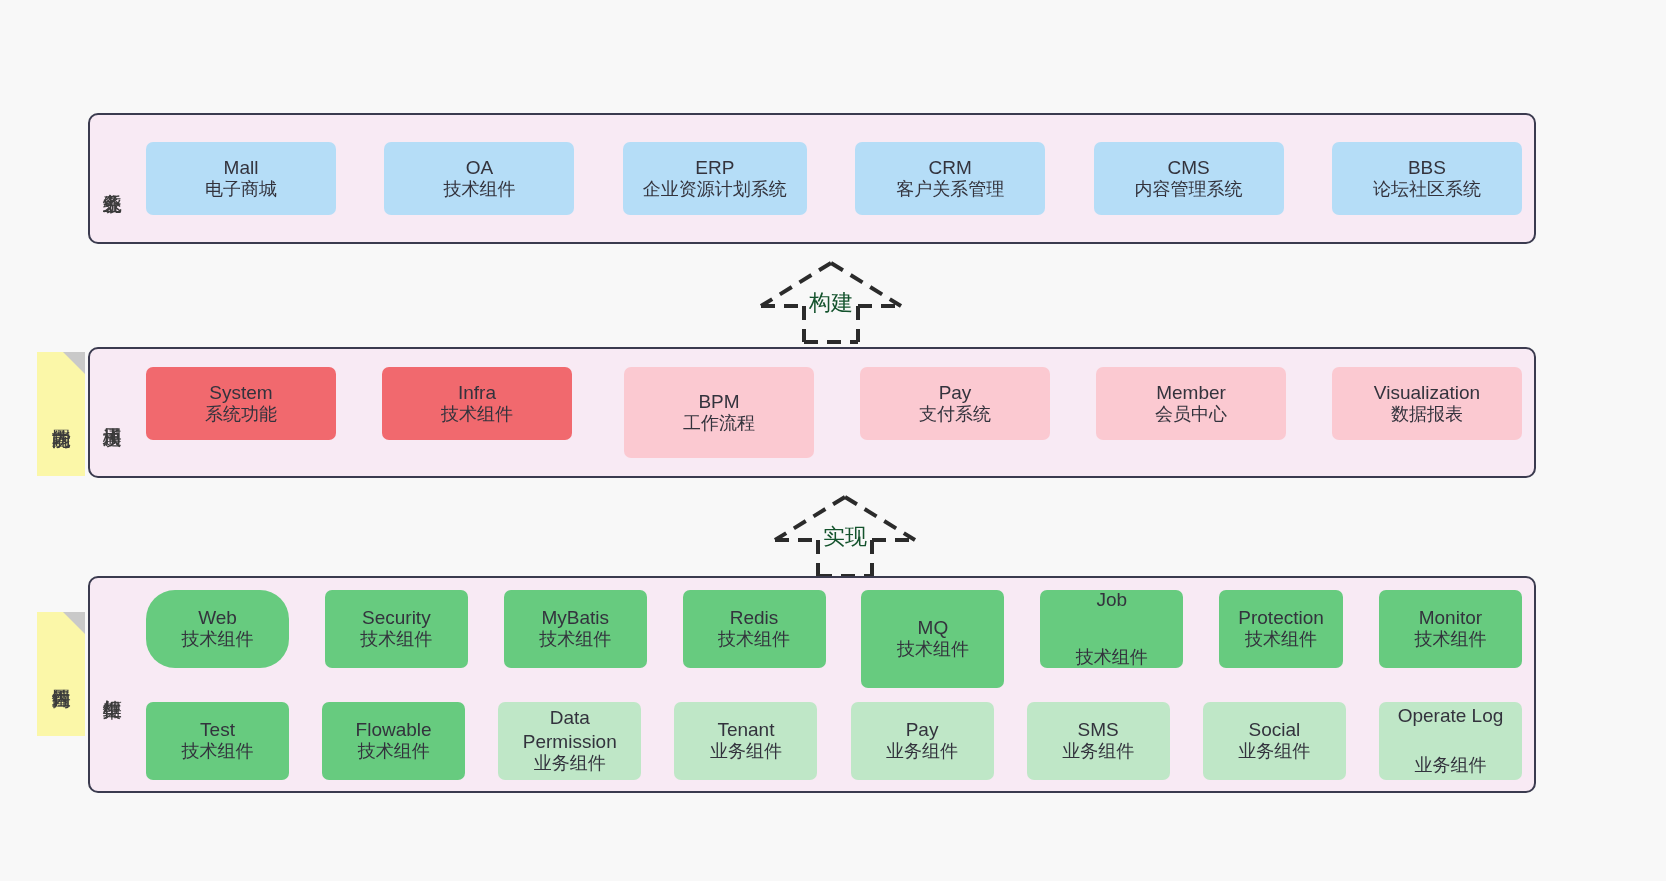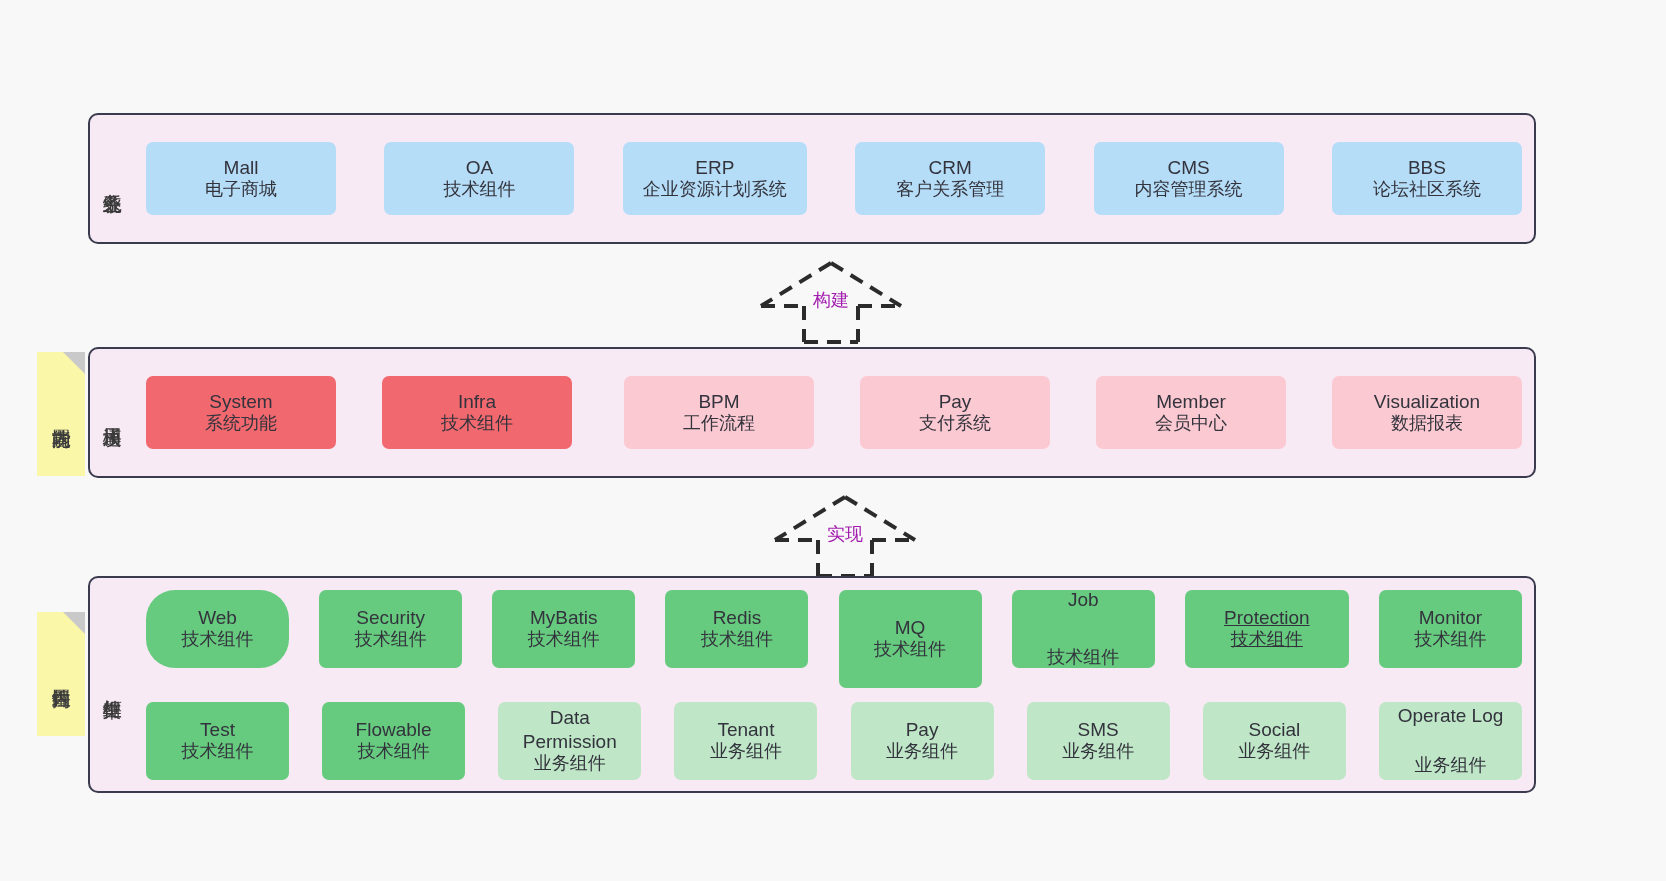--- a/index.html
+++ b/index.html
@@ -97,22 +97,22 @@
     border-top: 22px solid #c9c9c9;
   }
 
   
   .uml-arrow { position: absolute; }
   .uml-arrow svg { display: block; overflow: visible; }
   .uml-arrow .arrow-label {
     position: absolute;
     left: 50%;
     transform: translateX(-50%);
-    font-size: 18px;
-    color: #a21caf;
+    font-size: 22px;
+    color: #14532d;
     white-space: nowrap;
     background: transparent;
   }
 </style>
 </head>
 <body>
 
 <div id="stage">
 
   <div class="layer" id="layer-business-systems" style="left:88px; top:113px; width:1448px; height:131px;">
@@ -170,21 +170,21 @@
     <div class="layer-body">
       <div class="row">
         <div class="card c-red" style="width:190px;height:73px;">
           <span class="t-en">System</span>
           <span class="t-cn">系统功能</span>
         </div>
         <div class="card c-red" style="width:190px;height:73px;">
           <span class="t-en">Infra</span>
           <span class="t-cn">技术组件</span>
         </div>
-        <div class="card c-pinklight" style="width:190px;height:73px;margin-left:6px;">
+        <div class="card c-pinklight" style="width:190px;height:91px;margin-left:6px;">
           <span class="t-en">BPM</span>
           <span class="t-cn">工作流程</span>
         </div>
         <div class="card c-pinklight" style="width:190px;height:73px;">
           <span class="t-en">Pay</span>
           <span class="t-cn">支付系统</span>
         </div>
         <div class="card c-pinklight" style="width:190px;height:73px;">
           <span class="t-en">Member</span>
           <span class="t-cn">会员中心</span>
@@ -237,21 +237,21 @@
           <span class="t-cn">技术组件</span>
         </div>
         <div class="card c-green" style="width:143px;height:98px;">
           <span class="t-en">MQ</span>
           <span class="t-cn">技术组件</span>
         </div>
         <div class="card c-green" style="width:143px;height:78px;gap:36px;">
           <span class="t-en">Job</span>
           <span class="t-cn">技术组件</span>
         </div>
-        <div class="card c-green" style="width:164px;height:78px;text-decoration:underline;">
+        <div class="card c-green" style="width:124px;height:78px;">
           <span class="t-en">Protection</span>
           <span class="t-cn">技术组件</span>
         </div>
         <div class="card c-green" style="width:143px;height:78px;">
           <span class="t-en">Monitor</span>
           <span class="t-cn">技术组件</span>
         </div>
       </div>
 
       <div class="row">

